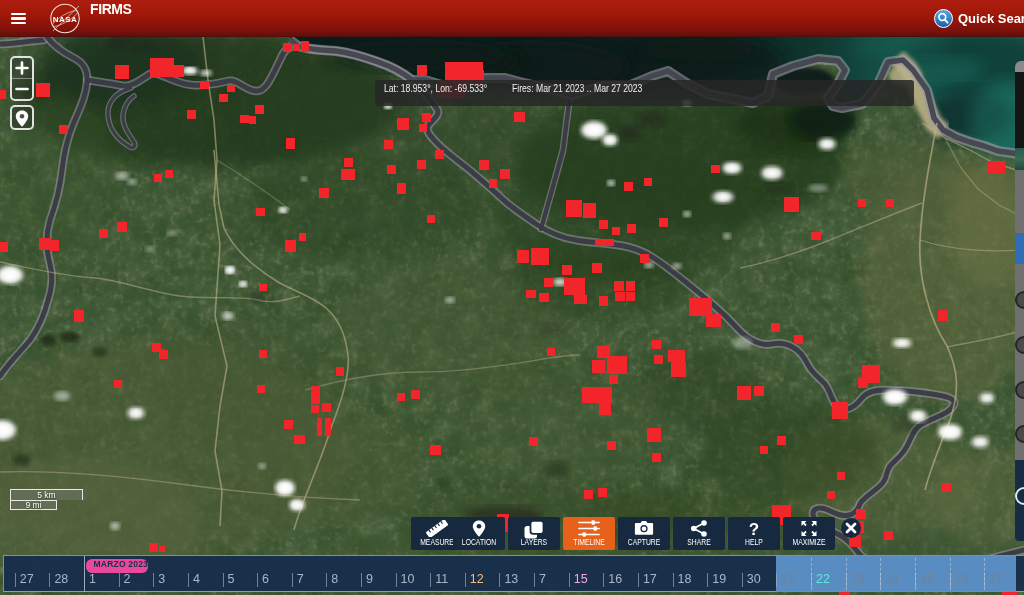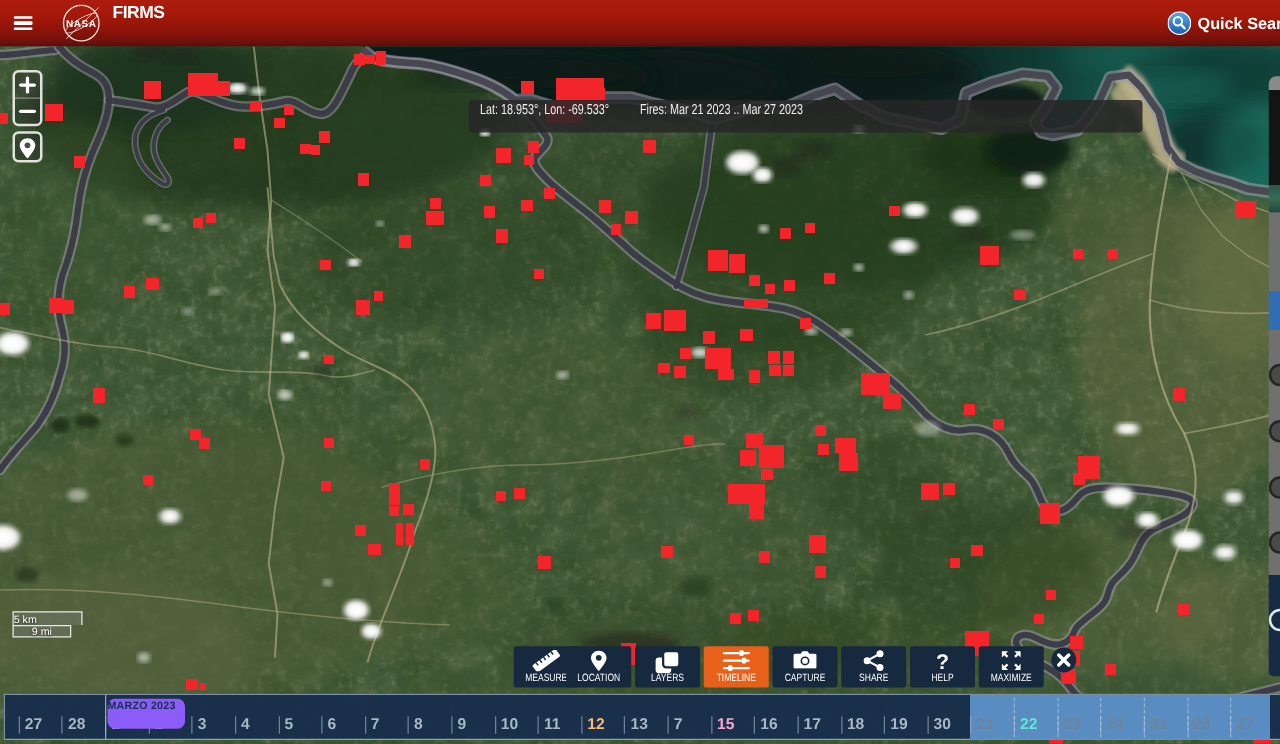--- a/index.html
+++ b/index.html
@@ -20,26 +20,26 @@
 #zoomctl{left:10px;top:56px;width:24px;height:45px;}
 #locctl{left:10px;top:105px;width:24px;height:25px;}
 .tbtn{position:absolute;top:517px;width:52px;height:33px;background:#16293e;border-radius:2px;z-index:22;}
 .tbtn .lbl{position:absolute;bottom:3.5px;width:100%;text-align:center;color:#fff;font-size:8.5px;letter-spacing:0;transform:scaleX(0.8);transform-origin:50% 50%;}
 .tbtn svg{position:absolute;left:50%;top:3px;transform:translateX(-50%);}
 #btimeline{background:#e8611b;}
 #xbtn{position:absolute;left:841px;top:518px;width:20px;height:20px;border-radius:50%;background:#16293e;z-index:22;}
 #tl{position:absolute;left:3px;top:555px;width:1021px;height:37px;background:rgba(23,46,75,0.94);
  border-top:1px solid #7b90a6;border-left:1px solid #7b90a6;border-bottom:1px solid #8ba0b2;z-index:21;}
 .tick{position:absolute;top:17px;width:1px;height:14px;background:rgba(160,175,192,0.65);}
-.dnum{position:absolute;top:16px;font-size:12.5px;color:#93a5b8;font-weight:bold;}
+.dnum{position:absolute;top:16px;font-size:12.5px;color:#93a5b8;}
 #mline{position:absolute;top:0px;width:1px;height:36px;background:rgba(160,178,196,0.9);}
 #hl{position:absolute;left:772px;top:0px;width:240px;height:36px;background:rgba(93,146,200,0.95);}
 .hsep{position:absolute;top:2px;width:0px;height:32px;border-left:1px dashed rgba(215,228,240,0.45);}
-#mpill{position:absolute;left:82px;top:3px;width:62px;height:24px;background:#8b5cf6;border-radius:6px;
- color:#13304f;font-size:8.5px;font-weight:bold;text-align:left;line-height:11.5px;letter-spacing:0.2px;}
+#mpill{position:absolute;left:82px;top:3px;width:62px;height:14px;background:#ec4899;border-radius:6px;
+ color:#13304f;font-size:8.5px;font-weight:bold;text-align:right;line-height:11.5px;letter-spacing:0.2px;}
 #rstrip{position:absolute;left:1015px;top:61px;width:9px;height:480px;z-index:19;}
 #scalebar{position:absolute;left:10px;top:489px;z-index:18;color:#fff;font-size:8.5px;text-shadow:0 1px 2px rgba(0,0,0,0.7);}
 </style></head><body>
 <div id="stage">
 <svg id="map" width="1024" height="558" viewBox="0 37 1024 558">
 <defs>
 <filter id="tx1" x="0" y="0" width="100%" height="100%">
           <feTurbulence type="fractalNoise" baseFrequency="0.06" numOctaves="4" seed="11"></feTurbulence>
 <feColorMatrix type="matrix" values="0 0 0 0 0.05  0 0 0 0 0.11  0 0 0 0 0.04  2.6 0 0 0 -1.05"></feColorMatrix>
         </filter>
@@ -544,21 +544,21 @@
 <div class="dnum" style="left:742.8px;color:#a9b7c6">30</div>
 <div class="tick" style="left:772.4px"></div>
 <div class="dnum" style="left:777.4px;color:#6d839a">21</div>
 <div class="tick" style="left:807.0px"></div>
 <div class="dnum" style="left:812.0px;color:#5eead4">22</div>
 <div class="tick" style="left:841.6px"></div>
 <div class="dnum" style="left:846.6px;color:#6d839a">23</div>
 <div class="tick" style="left:876.3px"></div>
 <div class="dnum" style="left:881.3px;color:#6d839a">24</div>
 <div class="tick" style="left:910.9px"></div>
-<div class="dnum" style="left:915.9px;color:#6d839a">31</div>
+<div class="dnum" style="left:915.9px;color:#6d839a">45</div>
 <div class="tick" style="left:945.5px"></div>
 <div class="dnum" style="left:950.5px;color:#6d839a">23</div>
 <div class="tick" style="left:980.1px"></div>
 <div class="dnum" style="left:985.1px;color:#6d839a">27</div>
 <div id="mline" style="left:80.0px"></div>
 <div class="hsep" style="left:807.0px"></div>
 <div class="hsep" style="left:841.6px"></div>
 <div class="hsep" style="left:876.3px"></div>
 <div class="hsep" style="left:910.9px"></div>
 <div class="hsep" style="left:945.5px"></div>
@@ -579,15 +579,15 @@
           <circle cx="9" cy="126" r="8"></circle>
           <circle cx="9" cy="170" r="8"></circle>
         </g>
       </svg>
 <div style="position:absolute;left:0;top:399px;width:9px;height:81px;background:#152c44;border-bottom-left-radius:4px"></div>
 <svg style="position:absolute;left:0;top:420px" width="9" height="30" viewBox="0 0 9 30">
         <circle cx="9" cy="15" r="8" fill="none" stroke="#dfe6ec" stroke-width="2"></circle>
       </svg>
 </div>
 <div id="scalebar">
-      <div style="position:absolute;left:0;top:0;width:56px;height:10.5px;background:rgba(120,125,115,0.45);border:1.5px solid rgba(255,255,255,0.85);border-bottom:none;line-height:10px;">5 km</div>
+      <div style="position:absolute;left:0;top:0;width:73px;height:10.5px;background:rgba(120,125,115,0.45);border:1.5px solid rgba(255,255,255,0.85);border-bottom:none;text-align:center;line-height:10px;">5 km</div>
       <div style="position:absolute;left:0;top:10.5px;width:47px;height:10.5px;background:rgba(120,125,115,0.45);border:1.5px solid rgba(255,255,255,0.85);border-top:1.5px solid rgba(255,255,255,0.85);text-align:center;line-height:9px;">9 mi</div>
     </div>
 </div>
 </body></html>

